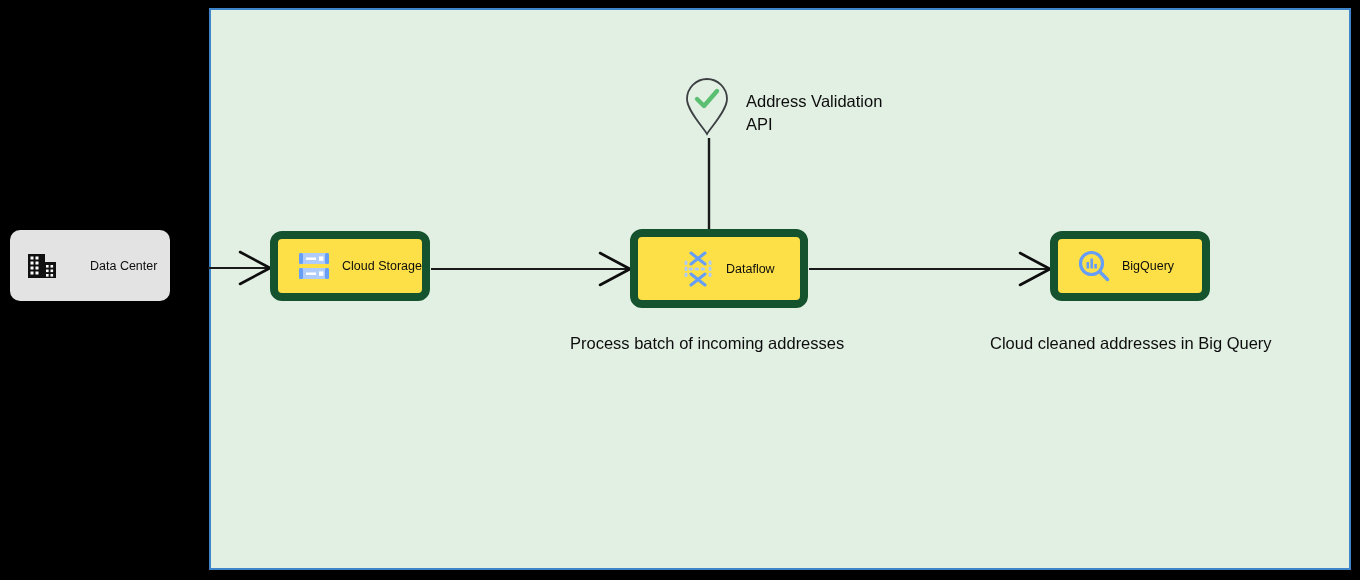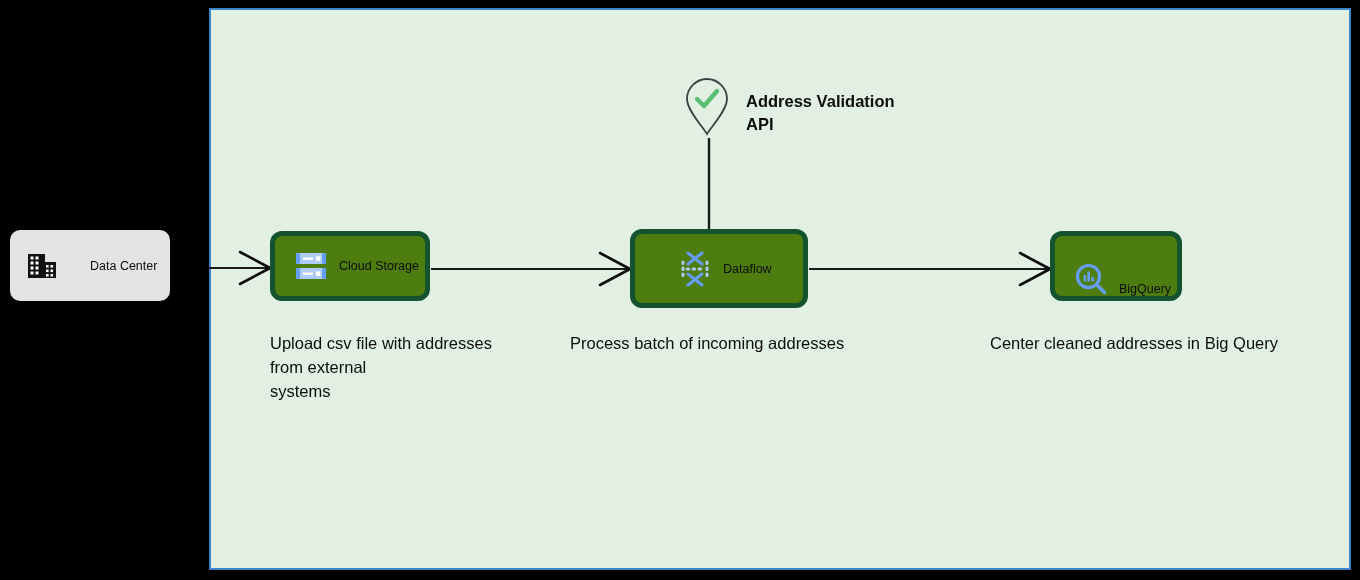--- a/index.html
+++ b/index.html
@@ -51,22 +51,22 @@
   }
   #data-center-node .node-label {
     font-size: 12.5px;
     color: #0d0d0d;
     white-space: nowrap;
   }
 
   
   .gcp-node {
     position: absolute;
-    background: #4d7c0f;
-    border: 5px solid #14532d;
+    background: #fde047;
+    border: 8px solid #14532d;
     border-radius: 12px;
     display: flex;
     align-items: center;
     box-sizing: border-box;
   }
   .gcp-node .icon-slot {
     width: 56px;
     display: flex;
     justify-content: center;
     align-items: center;
@@ -74,38 +74,37 @@
     flex: none;
   }
   .gcp-node .node-label {
     font-size: 12.5px;
     color: #0d0d0d;
     white-space: nowrap;
   }
 
   #cloud-storage-node { left: 270px; top: 231px; width: 160px; height: 70px; }
   #dataflow-node      { left: 630px; top: 229px; width: 178px; height: 79px; padding-left: 24px; }
-  #bigquery-node      { left: 1050px; top: 231px; width: 132px; height: 70px; align-items: flex-end; }
+  #bigquery-node      { left: 1050px; top: 231px; width: 160px; height: 70px; }
 
   
   #address-api-node {
     position: absolute;
     left: 684px;
     top: 76px;
     display: flex;
     align-items: flex-start;
   }
   #address-api-node .api-label {
     font-size: 16.5px;
     color: #0d0d0d;
     line-height: 23px;
     margin-left: 16px;
     margin-top: 14px;
     white-space: pre-line;
-    font-weight: bold;
   }
 
   
   .caption {
     position: absolute;
     font-size: 16.5px;
     color: #0d0d0d;
     line-height: 24px;
     white-space: pre-line;
   }
@@ -238,19 +237,16 @@
     <span class="icon-slot">
       <svg width="46" height="62" viewBox="0 0 46 62" xmlns="http://www.w3.org/2000/svg">
         <path d="M23 3 C12 3 3 12 3 23 C3 34 18 50 23 58 C28 50 43 34 43 23 C43 12 34 3 23 3 Z" fill="none" stroke="#3c4043" stroke-width="1.8"></path>
         <polyline points="13,23 20,30 33,15" fill="none" stroke="#5bbf72" stroke-width="4.4" stroke-linecap="round" stroke-linejoin="round"></polyline>
       </svg>
     </span>
     <span class="api-label">Address Validation
 API</span>
   </div>
 
-  <div class="caption" id="caption-storage">Upload csv file with addresses
-from external
-systems</div>
   <div class="caption" id="caption-dataflow">Process batch of incoming addresses</div>
-  <div class="caption" id="caption-bigquery">Center cleaned addresses in Big Query</div>
+  <div class="caption" id="caption-bigquery">Cloud cleaned addresses in Big Query</div>
 
 </div>
 
 </body></html>

